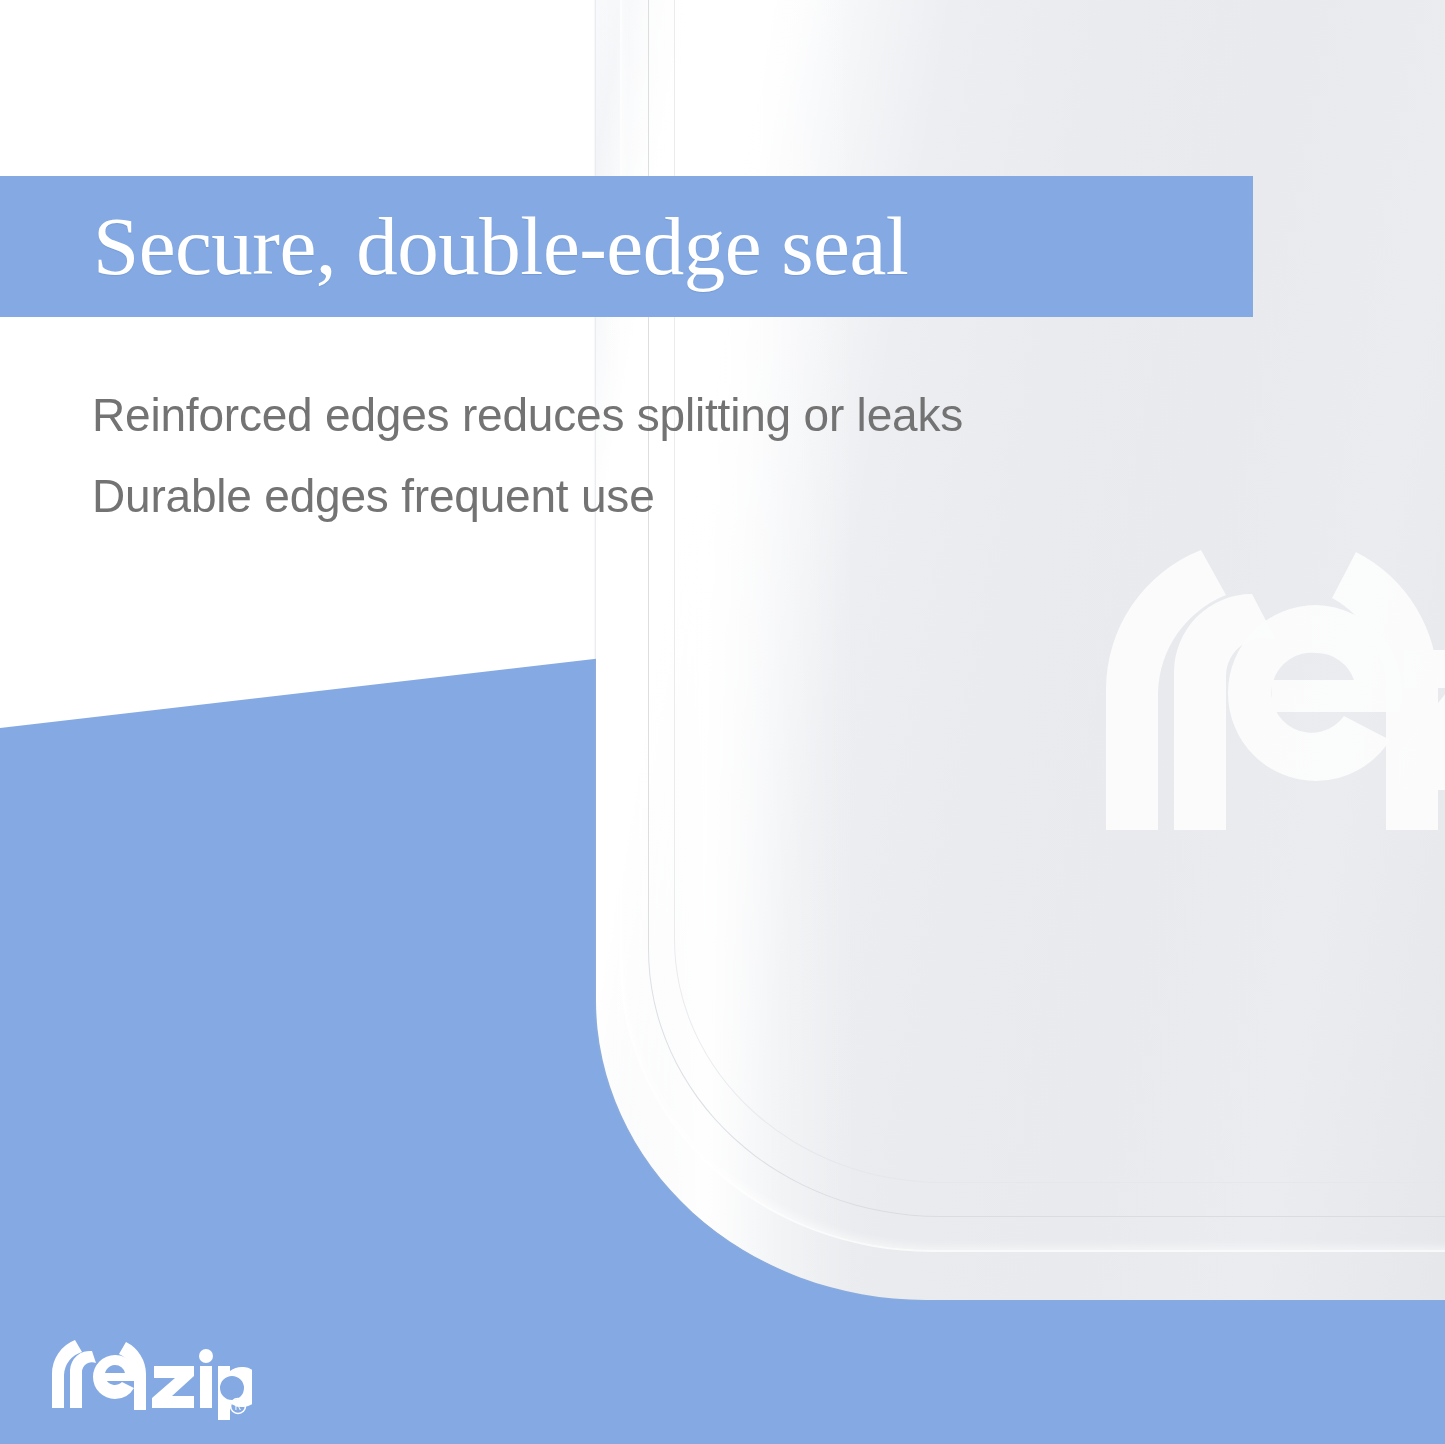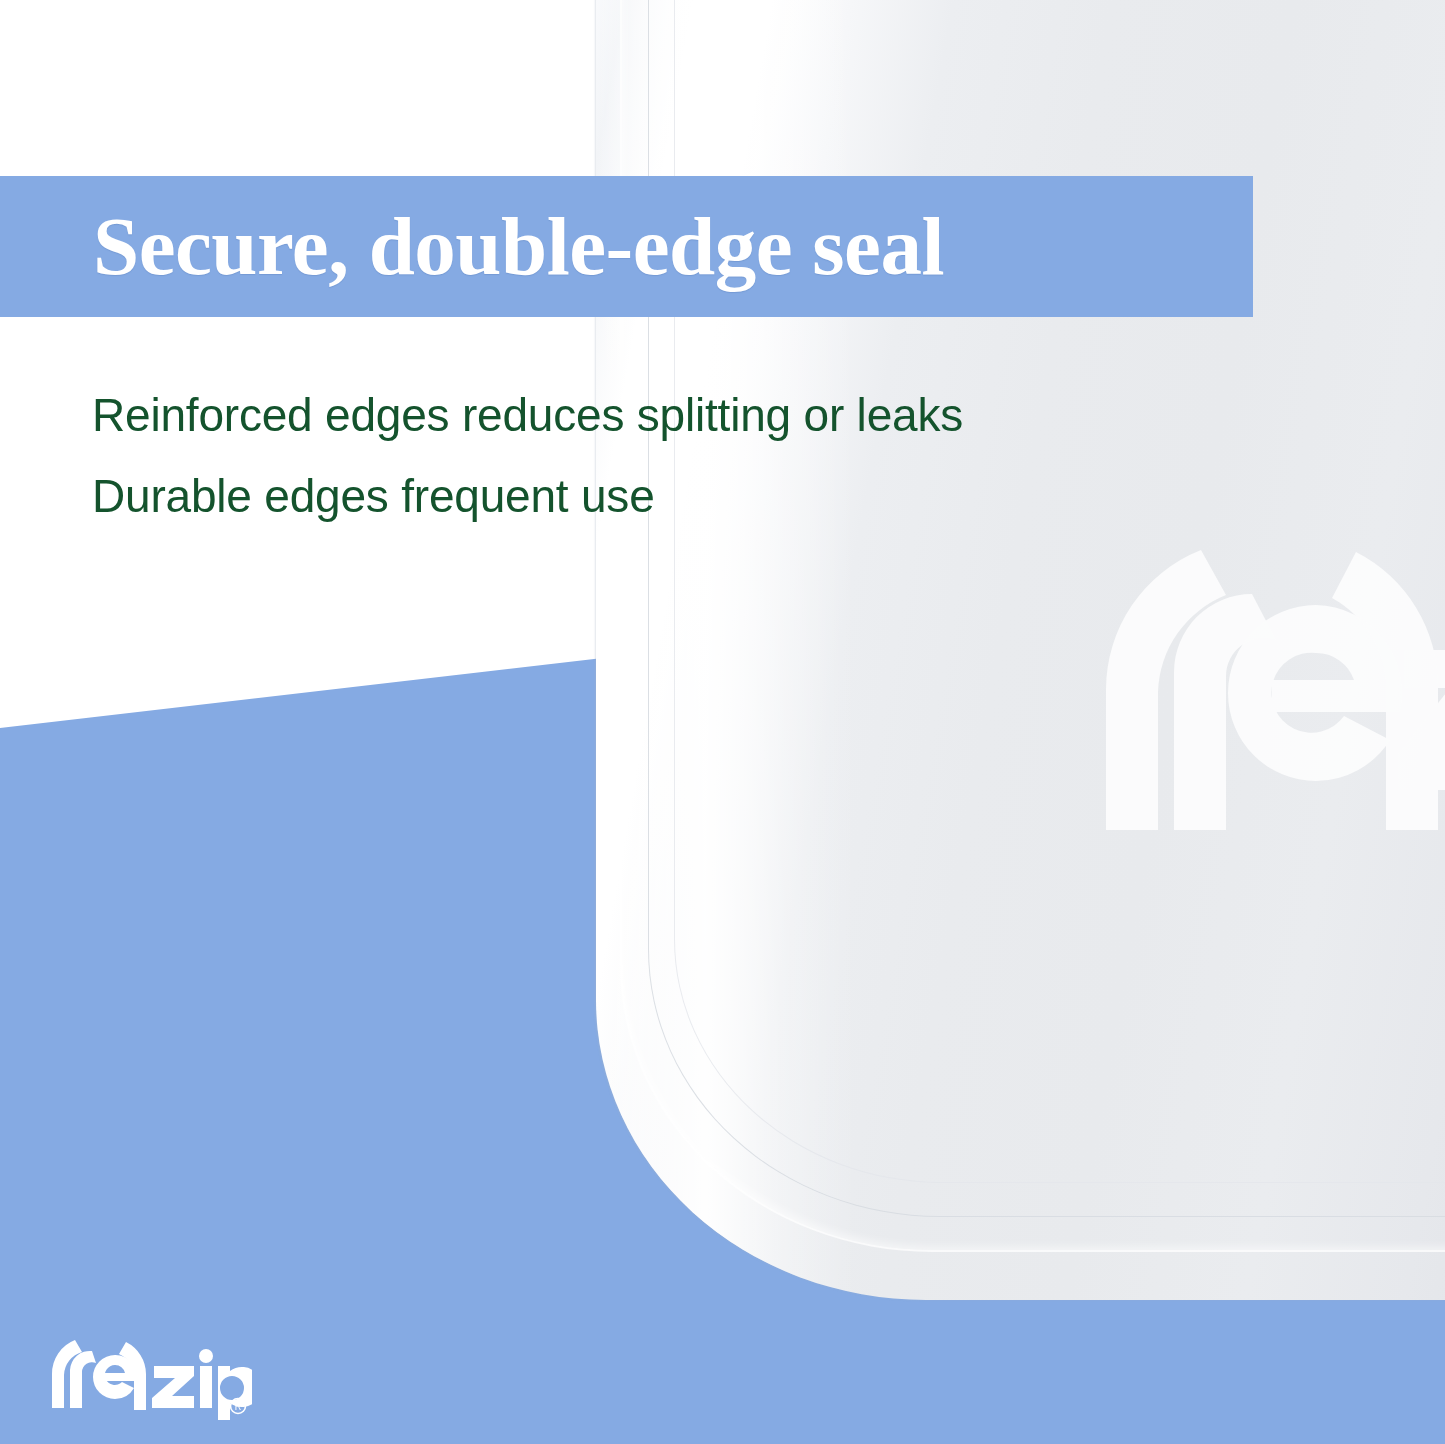--- a/index.html
+++ b/index.html
@@ -129,21 +129,21 @@
     top: 176px;
     width: 1253px;
     height: 141px;
     background: #85aae3;
     z-index: 5;
     display: flex;
     align-items: center;
   }
   .headline-text {
     font-family: "Liberation Serif", "DejaVu Serif", serif;
-    font-weight: 700;
+    font-weight: 400;
     font-size: 83px;
     line-height: 1;
     color: #ffffff;
     margin-left: 93px;
     letter-spacing: -0.5px;
     white-space: nowrap;
     text-shadow: 0 1px 1px rgba(90,125,185,0.35);
   }
 
   
@@ -151,21 +151,21 @@
     position: absolute;
     left: 92px;
     top: 375px;
     z-index: 6;
   }
   .body-line {
     font-family: "Liberation Sans", sans-serif;
     font-weight: 400;
     font-size: 46px;
     line-height: 81px;
-    color: #14532d;
+    color: #737373;
     white-space: nowrap;
     letter-spacing: -0.2px;
   }
 
   
   .brand-logo {
     position: absolute;
     left: 42px;
     top: 1330px;
     width: 210px;

